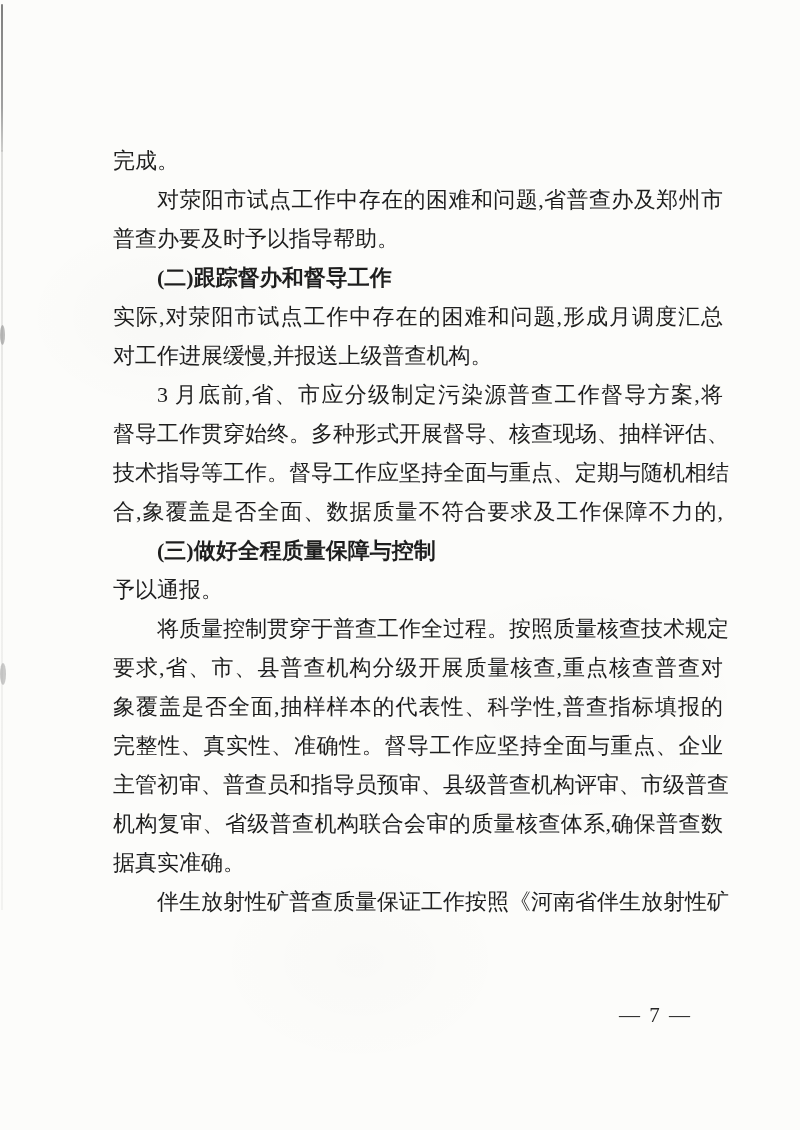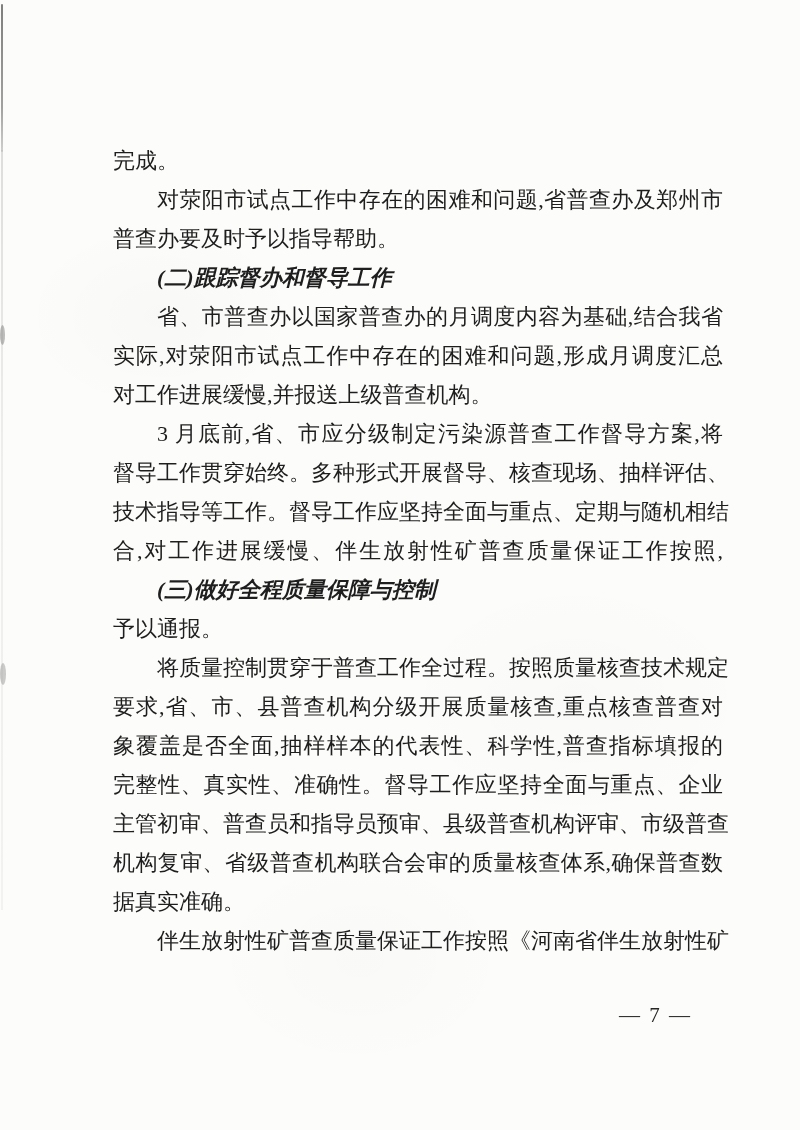--- a/index.html
+++ b/index.html
@@ -54,21 +54,20 @@
   }
   .j {
     text-align: justify;
     text-align-last: justify;
   }
   .ind {
     padding-left: 44px;
   }
   .bold {
     font-weight: bold;
-    font-style: italic;
   }
   .pagenum {
     position: absolute;
     top: 1001px;
     right: 108px;
     height: 28px;
     line-height: 28px;
     font-size: 21px;
     letter-spacing: 2px;
     color: #262626;
@@ -82,27 +81,26 @@
   <div class="edge-line-dark"></div>
   <div class="edge-line-faint"></div>
   <div class="edge-smudge-1"></div>
   <div class="edge-smudge-2"></div>
 
   <div class="content">
     <div class="line">完成。</div>
     <div class="line ind j">对荥阳市试点工作中存在的困难和问题,省普查办及郑州市</div>
     <div class="line">普查办要及时予以指导帮助。</div>
     <div class="line ind bold">(二)跟踪督办和督导工作</div>
-    <div class="line ind j">省、市普查办以国家普查办的月调度内容为基础,结合我省</div>
     <div class="line j">实际,对荥阳市试点工作中存在的困难和问题,形成月调度汇总</div>
     <div class="line">对工作进展缓慢,并报送上级普查机构。</div>
     <div class="line ind j">3 月底前,省、市应分级制定污染源普查工作督导方案,将</div>
     <div class="line j">督导工作贯穿始终。多种形式开展督导、核查现场、抽样评估、</div>
     <div class="line j">技术指导等工作。督导工作应坚持全面与重点、定期与随机相结</div>
-    <div class="line j">合,对工作进展缓慢、伴生放射性矿普查质量保证工作按照,</div>
+    <div class="line j">合,象覆盖是否全面、数据质量不符合要求及工作保障不力的,</div>
     <div class="line ind bold">(三)做好全程质量保障与控制</div>
     <div class="line">予以通报。</div>
     <div class="line ind j">将质量控制贯穿于普查工作全过程。按照质量核查技术规定</div>
     <div class="line j">要求,省、市、县普查机构分级开展质量核查,重点核查普查对</div>
     <div class="line j">象覆盖是否全面,抽样样本的代表性、科学性,普查指标填报的</div>
     <div class="line j">完整性、真实性、准确性。督导工作应坚持全面与重点、企业</div>
     <div class="line j">主管初审、普查员和指导员预审、县级普查机构评审、市级普查</div>
     <div class="line j">机构复审、省级普查机构联合会审的质量核查体系,确保普查数</div>
     <div class="line">据真实准确。</div>
     <div class="line ind j">伴生放射性矿普查质量保证工作按照《河南省伴生放射性矿</div>

